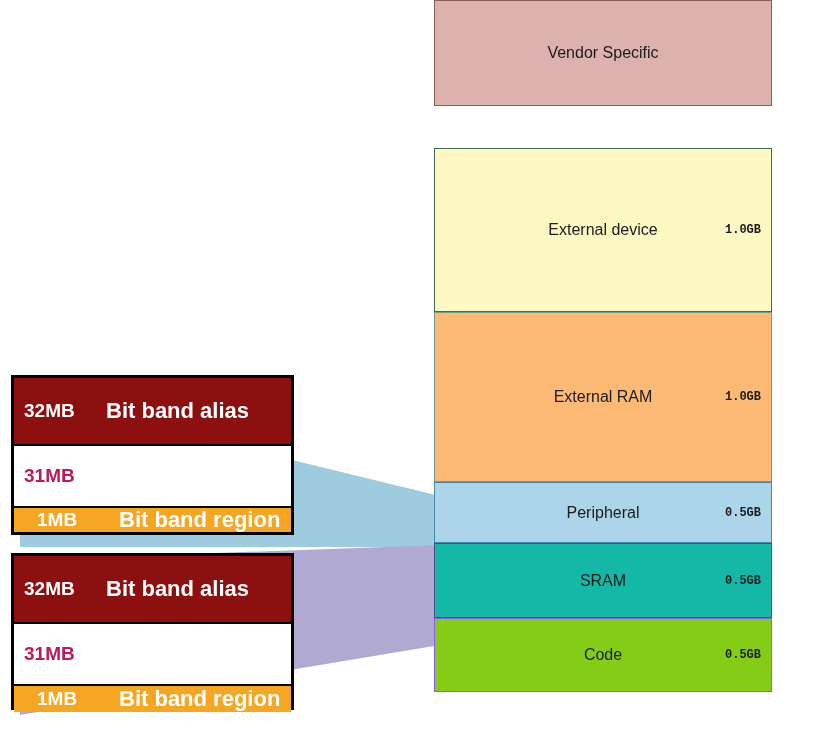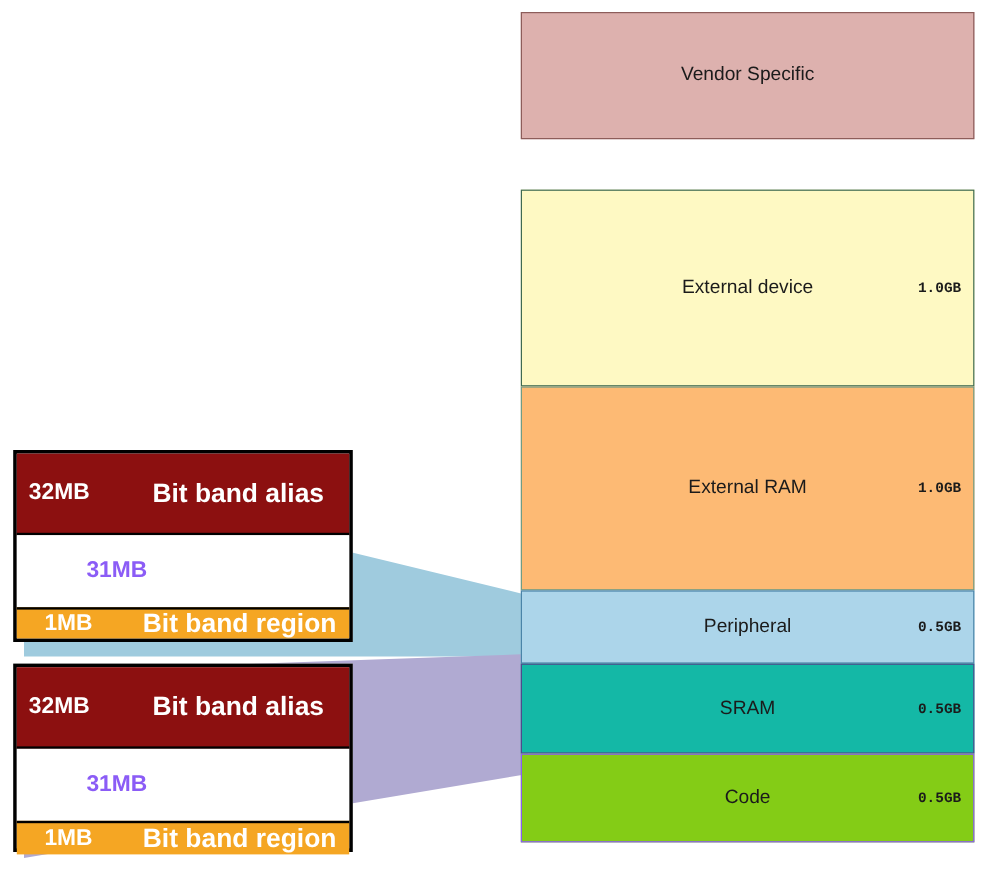--- a/index.html
+++ b/index.html
@@ -48,28 +48,27 @@
     white-space: nowrap;
   }
   .bitband-row .lbl {
     font-size: 22px;
     font-weight: bold;
     white-space: nowrap;
   }
   .row-alias {
     background: #8C1010;
     height: 68px;
-    gap: 21px;
   }
   .row-alias .size, .row-alias .lbl { color: #ffffff; }
   .row-gap {
     background: #ffffff;
     height: 60px;
   }
-  .row-gap .size { color: #8b5cf6; margin-left: 48px; }
+  .row-gap .size { color: #be185d; }
   .row-region {
     background: #F5A623;
     height: 26px;
     border-top: 2px solid #000000;
     padding-left: 13px;
   }
   #bitband-box-upper .row-region { height: 26px; }
   #bitband-box-lower .row-region { height: 28px; }
   .row-region .size, .row-region .lbl { color: #ffffff; }
   .row-alias { border-bottom: 2px solid #000000; }
@@ -77,22 +76,22 @@
   
   .connector {
     position: absolute;
     z-index: 2;
   }
 
   
   #memory-map {
     position: absolute;
     left: 434px;
-    top: 10px;
-    width: 378px;
+    top: 0;
+    width: 338px;
     height: 692px;
     z-index: 4;
   }
   .mem-block {
     position: absolute;
     left: 0;
     width: 100%;
     box-sizing: border-box;
     display: flex;
     align-items: center;

